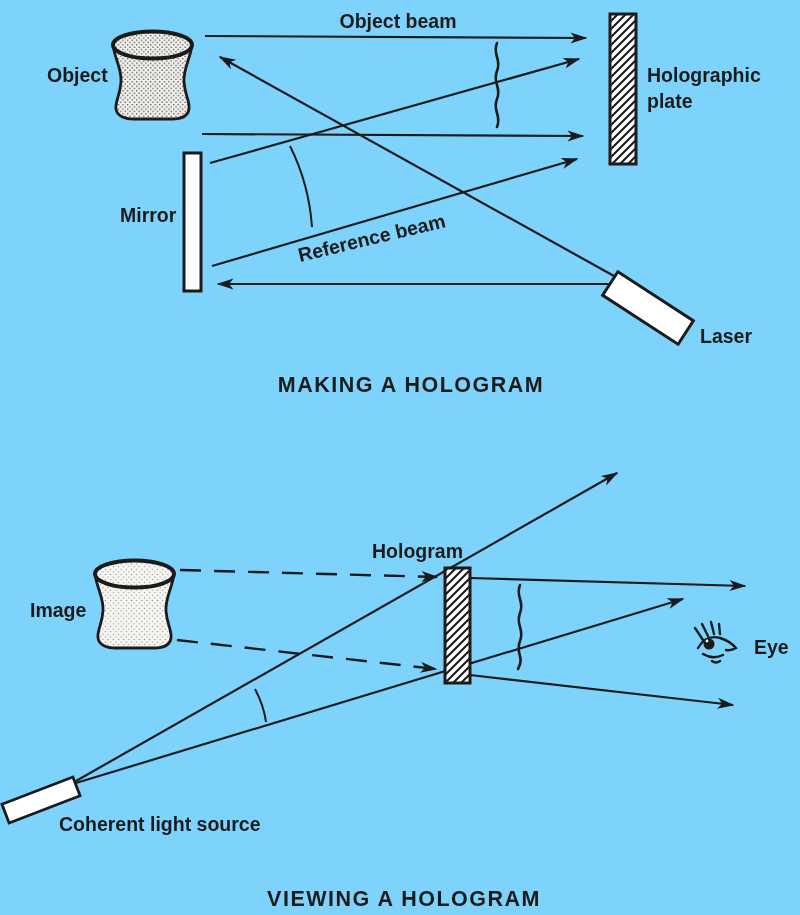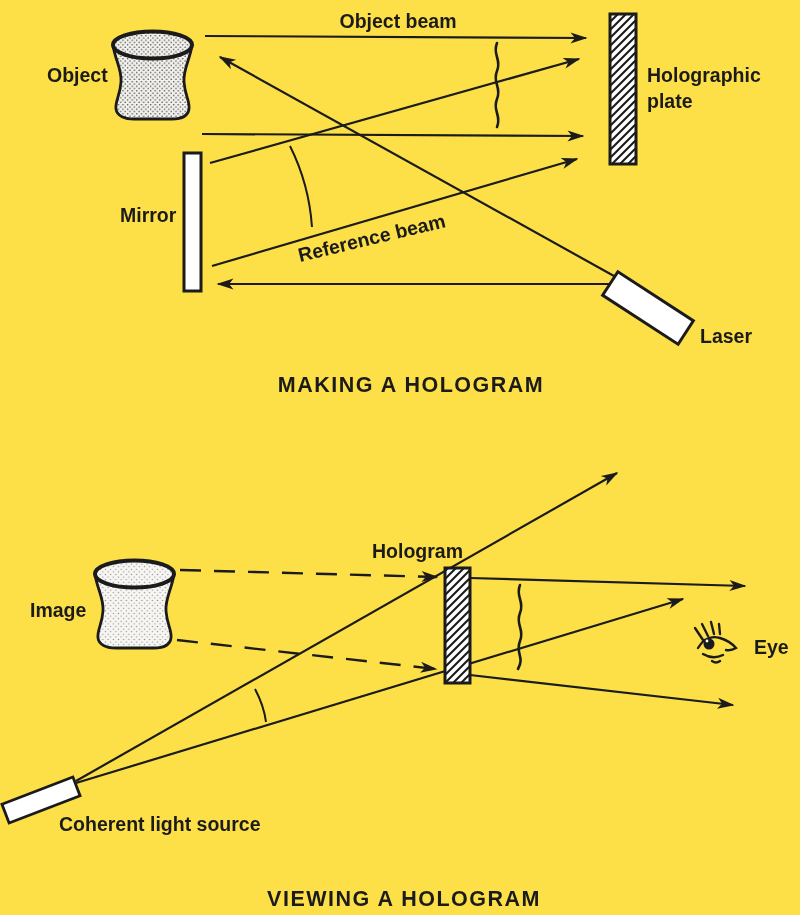--- a/index.html
+++ b/index.html
@@ -1,16 +1,16 @@
 <!DOCTYPE html>
 <html><head>
 <meta charset="utf-8">
 <style>
   html,body{margin:0;padding:0;background:#ffffff;}
-  #page{position:relative;width:800px;height:915px;background:#fde047;overflow:hidden;
+  #page{position:relative;width:800px;height:915px;background:#7dd3fc;overflow:hidden;
         font-family:"Liberation Sans",sans-serif;}
   svg{position:absolute;left:0;top:0;}
   .lbl{font-family:"Liberation Sans",sans-serif;font-size:19.5px;font-weight:bold;fill:#1b1b1b;}
   .ttl{font-family:"Liberation Sans",sans-serif;font-size:21.5px;font-weight:bold;fill:#1b1b1b;letter-spacing:1.5px;}
   .beam{stroke:#1b1b1b;stroke-width:2.2;fill:none;}
   .beam-dash{stroke:#1b1b1b;stroke-width:2.4;fill:none;stroke-dasharray:21 13;}
   .thin{stroke:#1b1b1b;stroke-width:2;fill:none;}
   .wavy{stroke:#1b1b1b;stroke-width:2.6;fill:none;stroke-linecap:round;}
   .device{fill:#ffffff;stroke:#1b1b1b;stroke-width:3;}
   .plate{stroke:#1b1b1b;stroke-width:3;}

